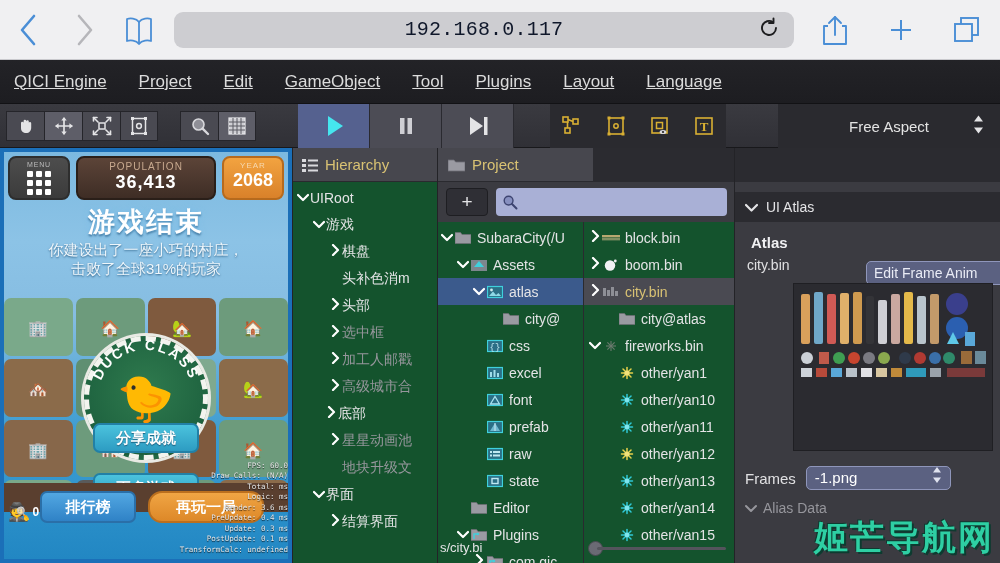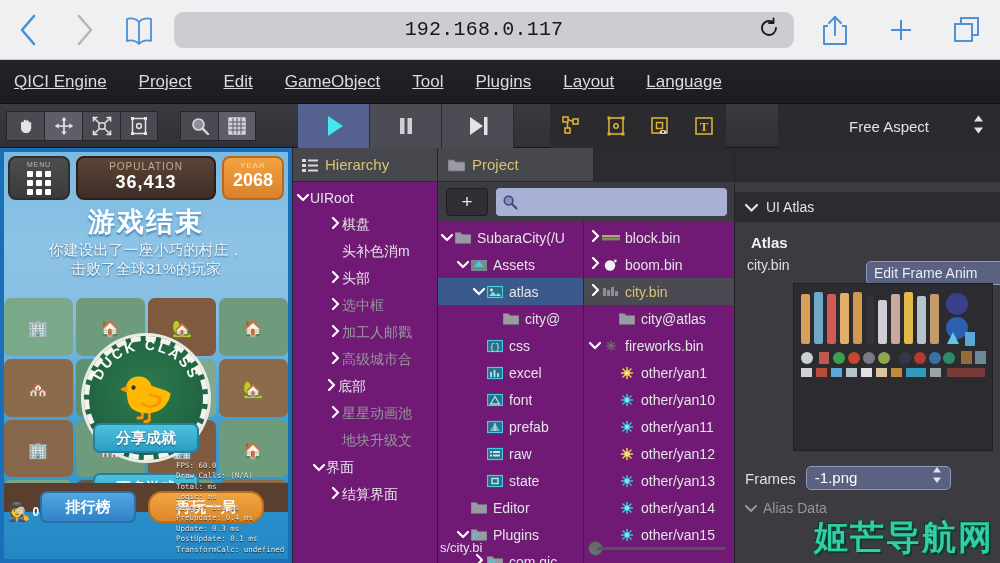--- a/index.html
+++ b/index.html
@@ -152,24 +152,24 @@
   .btn-replay {
     position: absolute; left: 148px; bottom: 40px; width: 116px; height: 32px; border-radius: 14px;
     background: linear-gradient(#f0a544,#dd8828); border: 2px solid #bb6f1e;
     color: #fff; font-size: 15px; font-weight: bold; text-align: center; line-height: 28px;
   }
   .avatar-chip { position: absolute; left: 8px; bottom: 40px; display: flex; align-items: center; }
   .avatar-chip .face { font-size: 18px; }
   .avatar-chip .num { color: #fff; font-size: 12px; font-weight: bold; margin-left: 2px; }
   .stats { position: absolute; right: 4px; bottom: 8px; width: 112px;
            font-family: "DejaVu Sans Mono", monospace; font-size: 7.5px; line-height: 10.5px;
-           color: #e9e9ea; text-shadow: 0 1px 1px rgba(0,0,0,.8); text-align: left; }
+           color: #e9e9ea; text-shadow: 0 1px 1px rgba(0,0,0,.8); text-align: right; }
 
   
-  .panel { position: absolute; top: 0; height: 415px; background: #701a75; }
+  .panel { position: absolute; top: 0; height: 415px; background: #14532d; }
   .panel-tab {
     height: 34px; display: flex; align-items: center; padding: 0 10px; gap: 7px;
     background: #47474e; border-bottom: 1px solid #2a2a2f;
   }
   .panel-tab .ttl { color: #d9c273; font-size: 15px; }
   .panel-head-bg { position:absolute; left:0; top:0; height:34px; background:#2b2b30; }
 
   .tree { padding-top: 2px; font-size: 14px; color: #e4e4e6; }
   .node { display: flex; align-items: center; height: 27px; white-space: nowrap; overflow: hidden; }
   .node .arrow { width: 14px; text-align: center; color: #fff; font-size: 12px; flex: none; }
@@ -570,20 +570,26 @@
             </g>
         </svg>
         <span class="ttl">Hierarchy</span>
       </div>
       <div class="tree" id="hier-tree">
           <div class="node" style="padding-left: 4px;">
             <span class="arrow"><svg width="12" height="9" viewBox="0 0 12 9">
                 <polyline points="1,2 6,7 11,2" fill="none" stroke="#fff" stroke-width="2.2" stroke-linecap="round" stroke-linejoin="round"></polyline>
               </svg></span>
             <span class="nm">UIRoot</span>
+          </div>
+          <div class="node" style="padding-left: 20px;">
+            <span class="arrow"><svg width="12" height="9" viewBox="0 0 12 9">
+                <polyline points="1,2 6,7 11,2" fill="none" stroke="#fff" stroke-width="2.2" stroke-linecap="round" stroke-linejoin="round"></polyline>
+              </svg></span>
+            <span class="nm">游戏</span>
           </div>
           <div class="node" style="padding-left: 36px;">
             <span class="arrow"><svg width="9" height="12" viewBox="0 0 9 12">
                 <polyline points="2,1 7,6 2,11" fill="none" stroke="#fff" stroke-width="2.2" stroke-linecap="round" stroke-linejoin="round"></polyline>
               </svg></span>
             <span class="nm">棋盘</span>
           </div>
           <div class="node" style="padding-left: 36px;">
             <span class="arrow"></span>
             <span class="nm">头补色消m</span>

